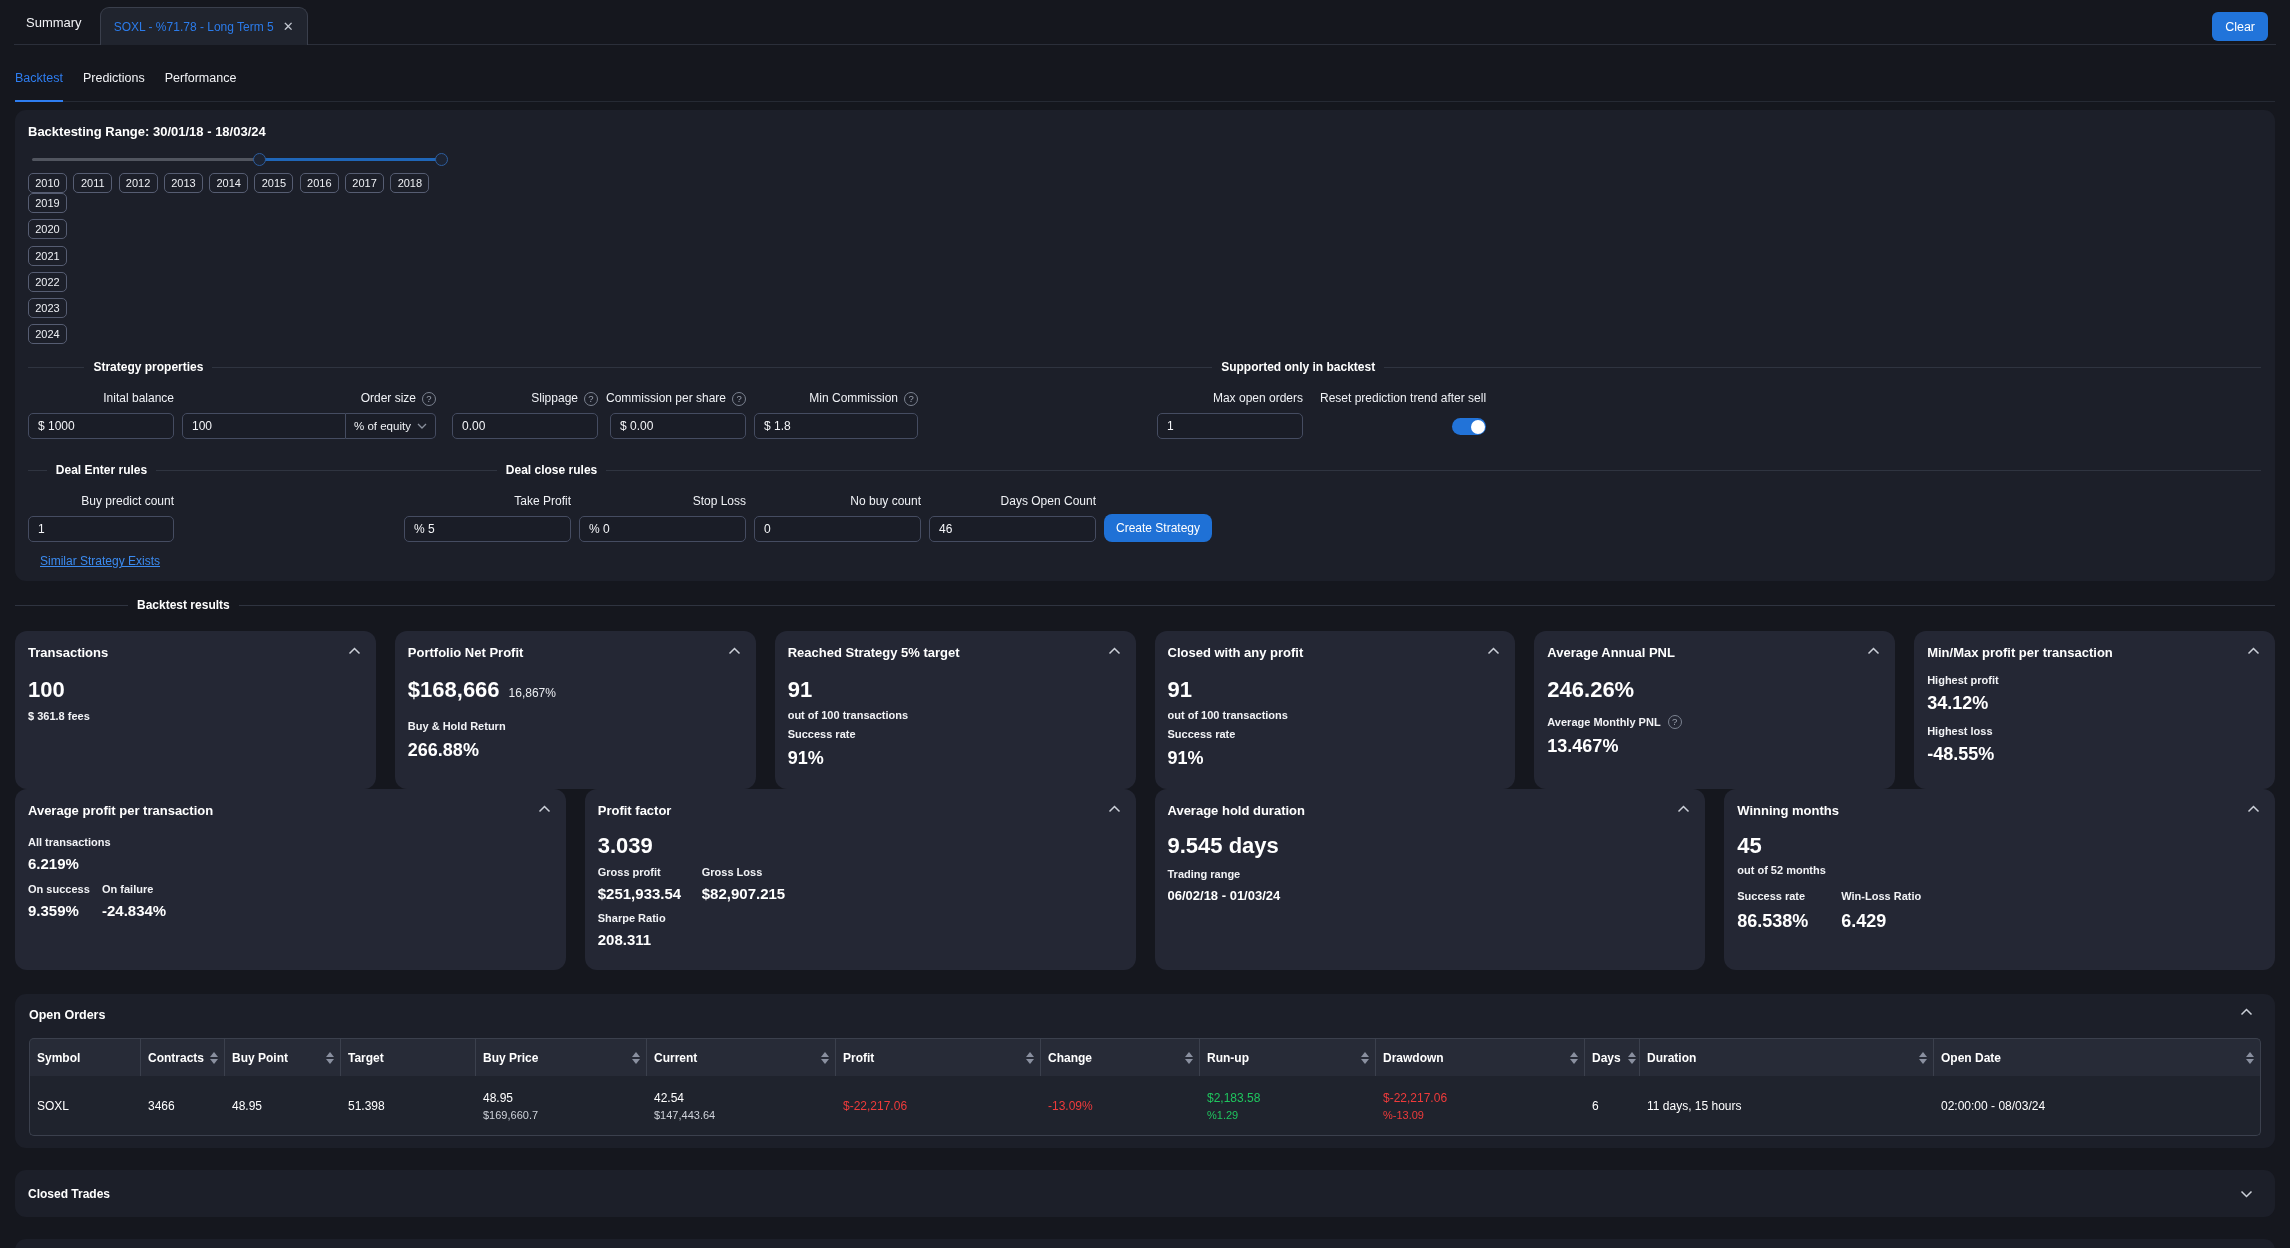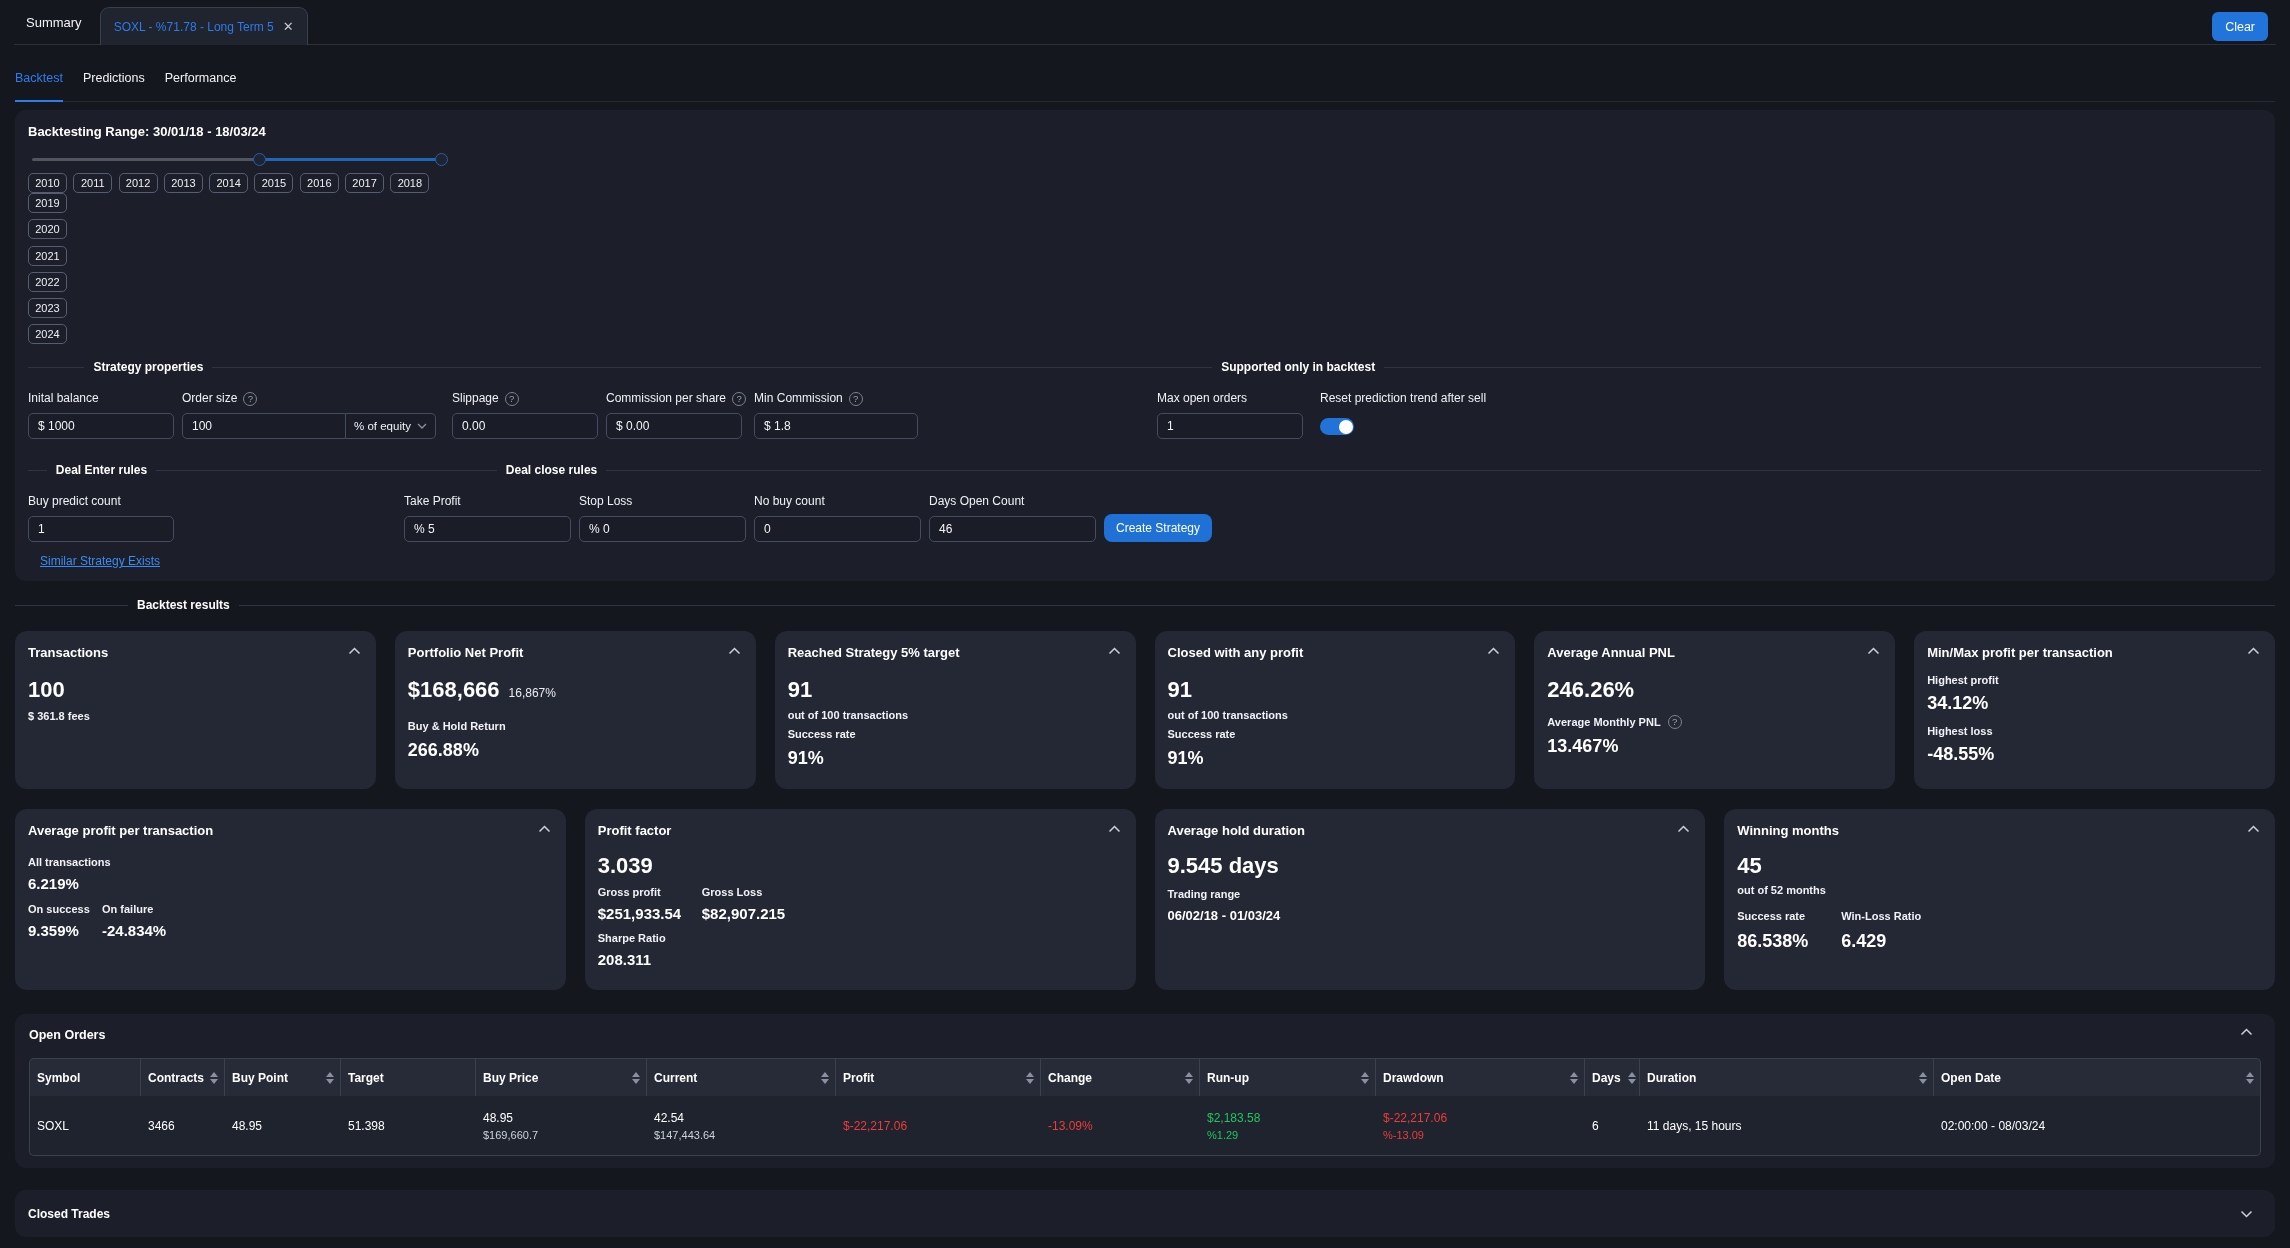--- a/index.html
+++ b/index.html
@@ -149,21 +149,21 @@
 
   .form-cols { display: flex; }
   .col-left { flex: 0 0 1129px; }
   .col-right { flex: 1 1 auto; }
   .col-enter { flex: 0 0 376px; }
   .sect-row1 { margin-top: 15px; }
   .sect-row2 { margin-top: 23px; }
 
   .fields { display: flex; gap: 8px; margin-top: 16px; }
   .fields.wgap { }
-  .field { display: flex; flex-direction: column; }
+  .field { display: flex; flex-direction: column; align-items: flex-end; }
   .field .flabel {
     font-size: 12px;
     line-height: 15px;
     color: #f0f2f6;
     margin-bottom: 7px;
     display: flex; align-items: center; gap: 6px;
     white-space: nowrap;
   }
   .help-icon {
     width: 14px; height: 14px;
@@ -239,21 +239,21 @@
     cursor: pointer;
   }
 
   
   .results-sect { margin-top: 16px; }
   .cards {
     display: grid;
     gap: 19px;
   }
   .cards.row1 { grid-template-columns: repeat(6, 1fr); margin-top: 18px; }
-  .cards.row2 { grid-template-columns: repeat(4, 1fr); margin-top: 20px; }
+  .cards.row2 { grid-template-columns: repeat(4, 1fr); }
   .card {
     background: #242734;
     border-radius: 12px;
     padding: 14px 13px;
     position: relative;
   }
   .cards.row1 .card { height: 158px; }
   .cards.row2 .card { height: 181px; }
   .card-head { display: flex; align-items: flex-start; justify-content: space-between; }
   .card-title { font-size: 13px; font-weight: bold; line-height: 16px; }

